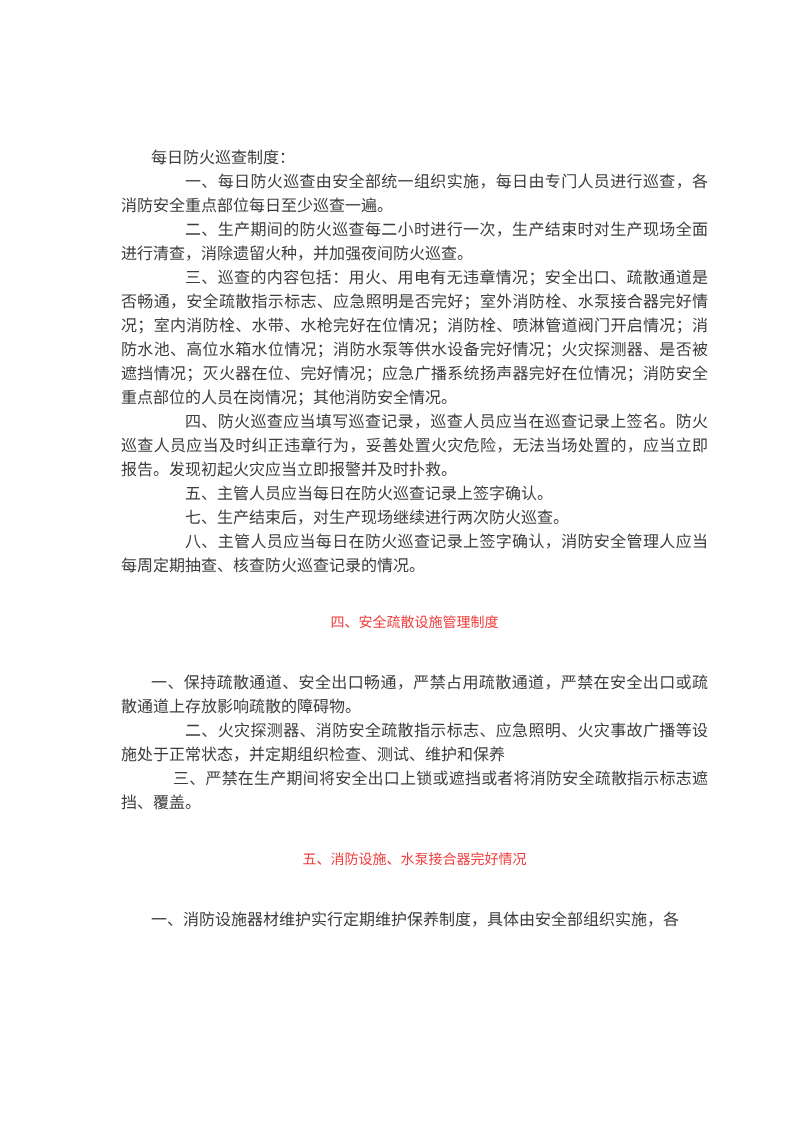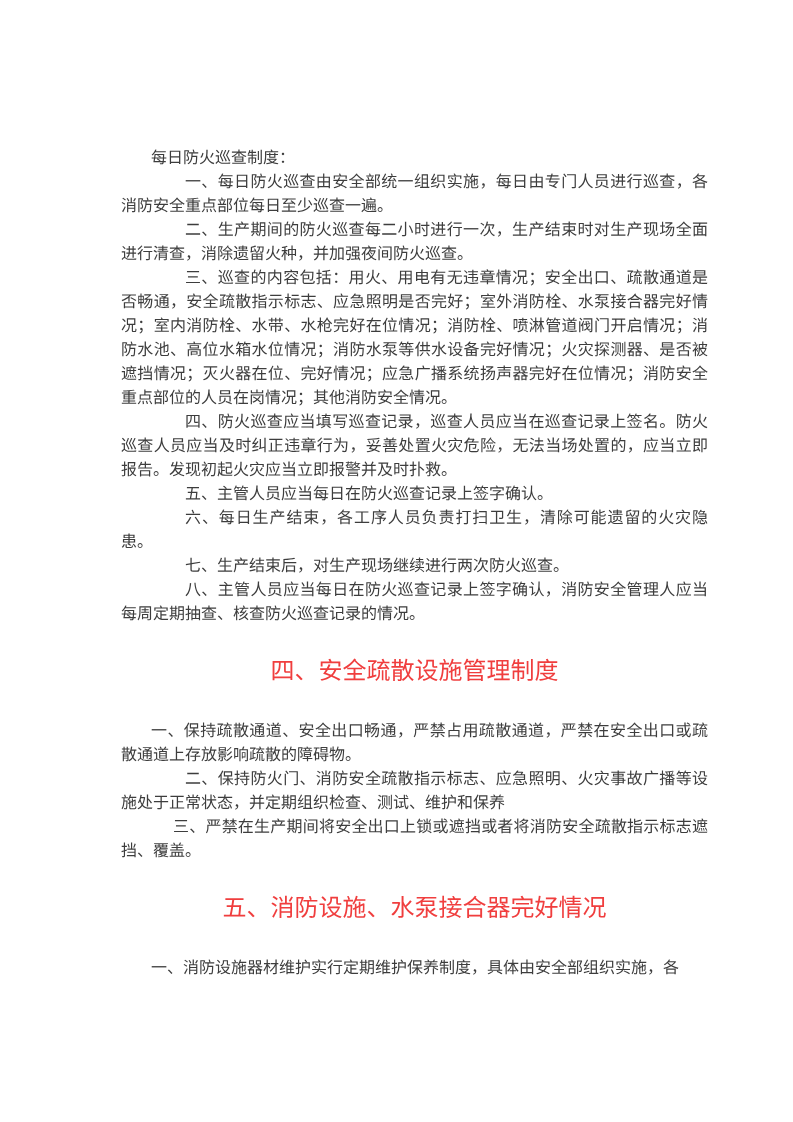--- a/index.html
+++ b/index.html
@@ -22,47 +22,46 @@
     overflow: hidden;
   }
   .page p {
     margin: 0;
   }
   .ind2 { text-indent: 30px; }
   .ind3 { text-indent: 52px; }
   .ind4 { text-indent: 64px; }
   .section-heading {
     margin: 32px 0 35px 0;
-    font-size: 24px;
+    font-size: 14px;
     line-height: 26px;
     font-weight: normal;
     color: #f03e3e;
     text-align: center;
     text-indent: 0;
   }
 </style>
 </head>
 <body>
 
 <div class="page">
 
   <p class="ind2">每日防火巡查制度：</p>
 
   <p class="ind4">一、每日防火巡查由安全部统一组织实施，每日由专门人员进行巡查，各消防安全重点部位每日至少巡查一遍。</p>
   <p class="ind4">二、生产期间的防火巡查每二小时进行一次，生产结束时对生产现场全面进行清查，消除遗留火种，并加强夜间防火巡查。</p>
   <p class="ind4">三、巡查的内容包括：用火、用电有无违章情况；安全出口、疏散通道是否畅通，安全疏散指示标志、应急照明是否完好；室外消防栓、水泵接合器完好情况；室内消防栓、水带、水枪完好在位情况；消防栓、喷淋管道阀门开启情况；消防水池、高位水箱水位情况；消防水泵等供水设备完好情况；火灾探测器、是否被遮挡情况；灭火器在位、完好情况；应急广播系统扬声器完好在位情况；消防安全重点部位的人员在岗情况；其他消防安全情况。</p>
   <p class="ind4">四、防火巡查应当填写巡查记录，巡查人员应当在巡查记录上签名。防火巡查人员应当及时纠正违章行为，妥善处置火灾危险，无法当场处置的，应当立即报告。发现初起火灾应当立即报警并及时扑救。</p>
   <p class="ind4">五、主管人员应当每日在防火巡查记录上签字确认。</p>
-  <p class="ind4">六、每日生产结束，各工序人员负责打扫卫生，清除可能遗留的火灾隐患。</p>
   <p class="ind4">七、生产结束后，对生产现场继续进行两次防火巡查。</p>
   <p class="ind4">八、主管人员应当每日在防火巡查记录上签字确认，消防安全管理人应当每周定期抽查、核查防火巡查记录的情况。</p>
 
   <h2 class="section-heading">四、安全疏散设施管理制度</h2>
 
   <p class="ind2">一、保持疏散通道、安全出口畅通，严禁占用疏散通道，严禁在安全出口或疏散通道上存放影响疏散的障碍物。</p>
-  <p class="ind4">二、保持防火门、消防安全疏散指示标志、应急照明、火灾事故广播等设施处于正常状态，并定期组织检查、测试、维护和保养</p>
+  <p class="ind4">二、火灾探测器、消防安全疏散指示标志、应急照明、火灾事故广播等设施处于正常状态，并定期组织检查、测试、维护和保养</p>
   <p class="ind3">三、严禁在生产期间将安全出口上锁或遮挡或者将消防安全疏散指示标志遮挡、覆盖。</p>
 
   <h2 class="section-heading">五、消防设施、水泵接合器完好情况</h2>
 
   <p class="ind2">一、消防设施器材维护实行定期维护保养制度，具体由安全部组织实施，各</p>
 
 </div>
 
 </body></html>

